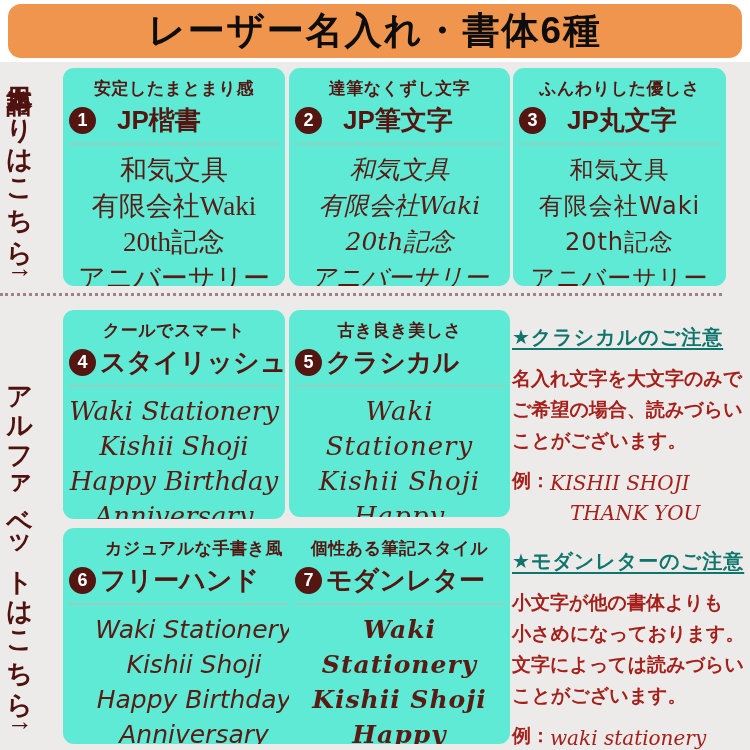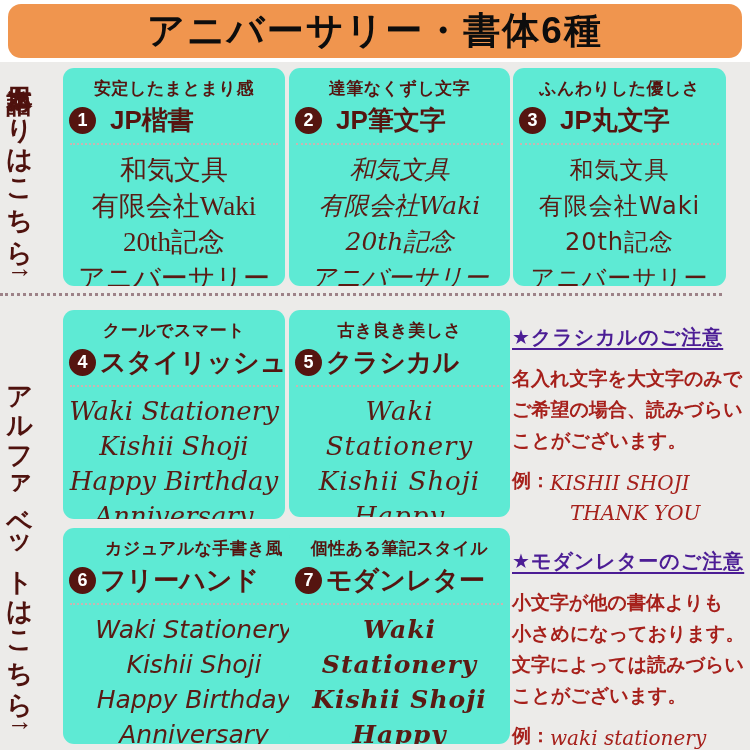--- a/index.html
+++ b/index.html
@@ -28,21 +28,21 @@
   .c4 { left:63px;  top:248px; width:222px; height:209px; }
   .c5 { left:289px; top:248px; width:221px; height:207px; }
   .c6 { left:63px;  top:466px; width:262px; height:216px; }
   .c7 { left:289px; top:466px; width:221px; height:216px; }
 
   .tagline { text-align:center; font-size:17px; font-weight:bold; color:#551510; padding-top:9px; letter-spacing:0.5px; white-space:nowrap; }
   .title-row { display:flex; align-items:center; padding:3px 2px 0 6px; white-space:nowrap; }
   .num-badge { flex:0 0 auto; width:27px; height:27px; border-radius:50%; background:#551510; color:#ffffff;
     font-size:18px; font-weight:bold; display:flex; align-items:center; justify-content:center; }
   .card-title { font-size:26px; font-weight:bold; color:#551510; margin-left:4px; }
-  .gap .card-title { margin-left:14px; }
+  .gap .card-title { margin-left:21px; }
   .sep { border-top:2px dotted #c9b6b1; margin:5px 7px 0 7px; }
 
   .samples { text-align:center; color:#5a1b14; padding-top:7px; }
   .row1 .samples div { line-height:36px; }
   .row23 .samples div { line-height:35px; }
 
   .f-kaisho   { font-family:"Liberation Serif","DejaVu Serif",serif; font-size:27px; }
   .f-fude     { font-family:"DejaVu Serif","Liberation Serif",serif; font-style:italic; font-size:25px; }
   .f-maru     { font-family:"DejaVu Sans","Liberation Sans",sans-serif; font-size:24px; letter-spacing:1px; }
   .f-stylish  { font-family:"DejaVu Serif","Liberation Serif",serif; font-style:italic; font-size:26px; }
@@ -50,35 +50,35 @@
   .f-freehand { font-family:"DejaVu Sans","Liberation Sans",sans-serif; font-style:italic; font-size:25px; }
   .f-modern   { font-family:"DejaVu Serif","Liberation Serif",serif; font-style:italic; font-weight:bold; font-size:25px; letter-spacing:1px; }
 
   
   .section-divider { position:absolute; left:0; top:231px; width:722px; height:0; border-top:3px dotted #9d8288; }
 
   
   .note { position:absolute; width:236px; color:#a6201b; }
   .n1 { left:512px; top:262px; }
   .n2 { left:512px; top:486px; }
-  .note-heading { font-size:20px; font-weight:bold; color:#4c1d95; text-decoration:underline; text-underline-offset:4px; letter-spacing:1px; margin-bottom:12px; white-space:nowrap; }
+  .note-heading { font-size:20px; font-weight:bold; color:#0f766e; text-decoration:underline; text-underline-offset:4px; letter-spacing:1px; margin-bottom:12px; white-space:nowrap; }
   .note-body div { font-size:19px; font-weight:bold; line-height:31px; white-space:nowrap; }
   .note-example { display:flex; margin-top:12px; }
   .example-label { font-size:19px; font-weight:bold; flex:0 0 auto; }
   .example-script { font-family:"DejaVu Serif","Liberation Serif",serif; font-style:italic; font-size:20px; line-height:30px; }
   .example-script .indent { padding-left:20px; }
 </style>
 </head>
 <body>
 
 <div class="page">
 
   <div class="header-wrap">
     <div class="header-bar">
-      <div class="header-title">アニバーサリー・書体6種</div>
+      <div class="header-title">レーザー名入れ・書体6種</div>
     </div>
   </div>
 
   <div class="main">
 
     <div class="side-label jp">日本語ありはこちら→</div>
     <div class="side-label alpha">アルファベットはこちら→</div>
 
     <div class="card c1 row1">
       <div class="tagline">安定したまとまり感</div>

